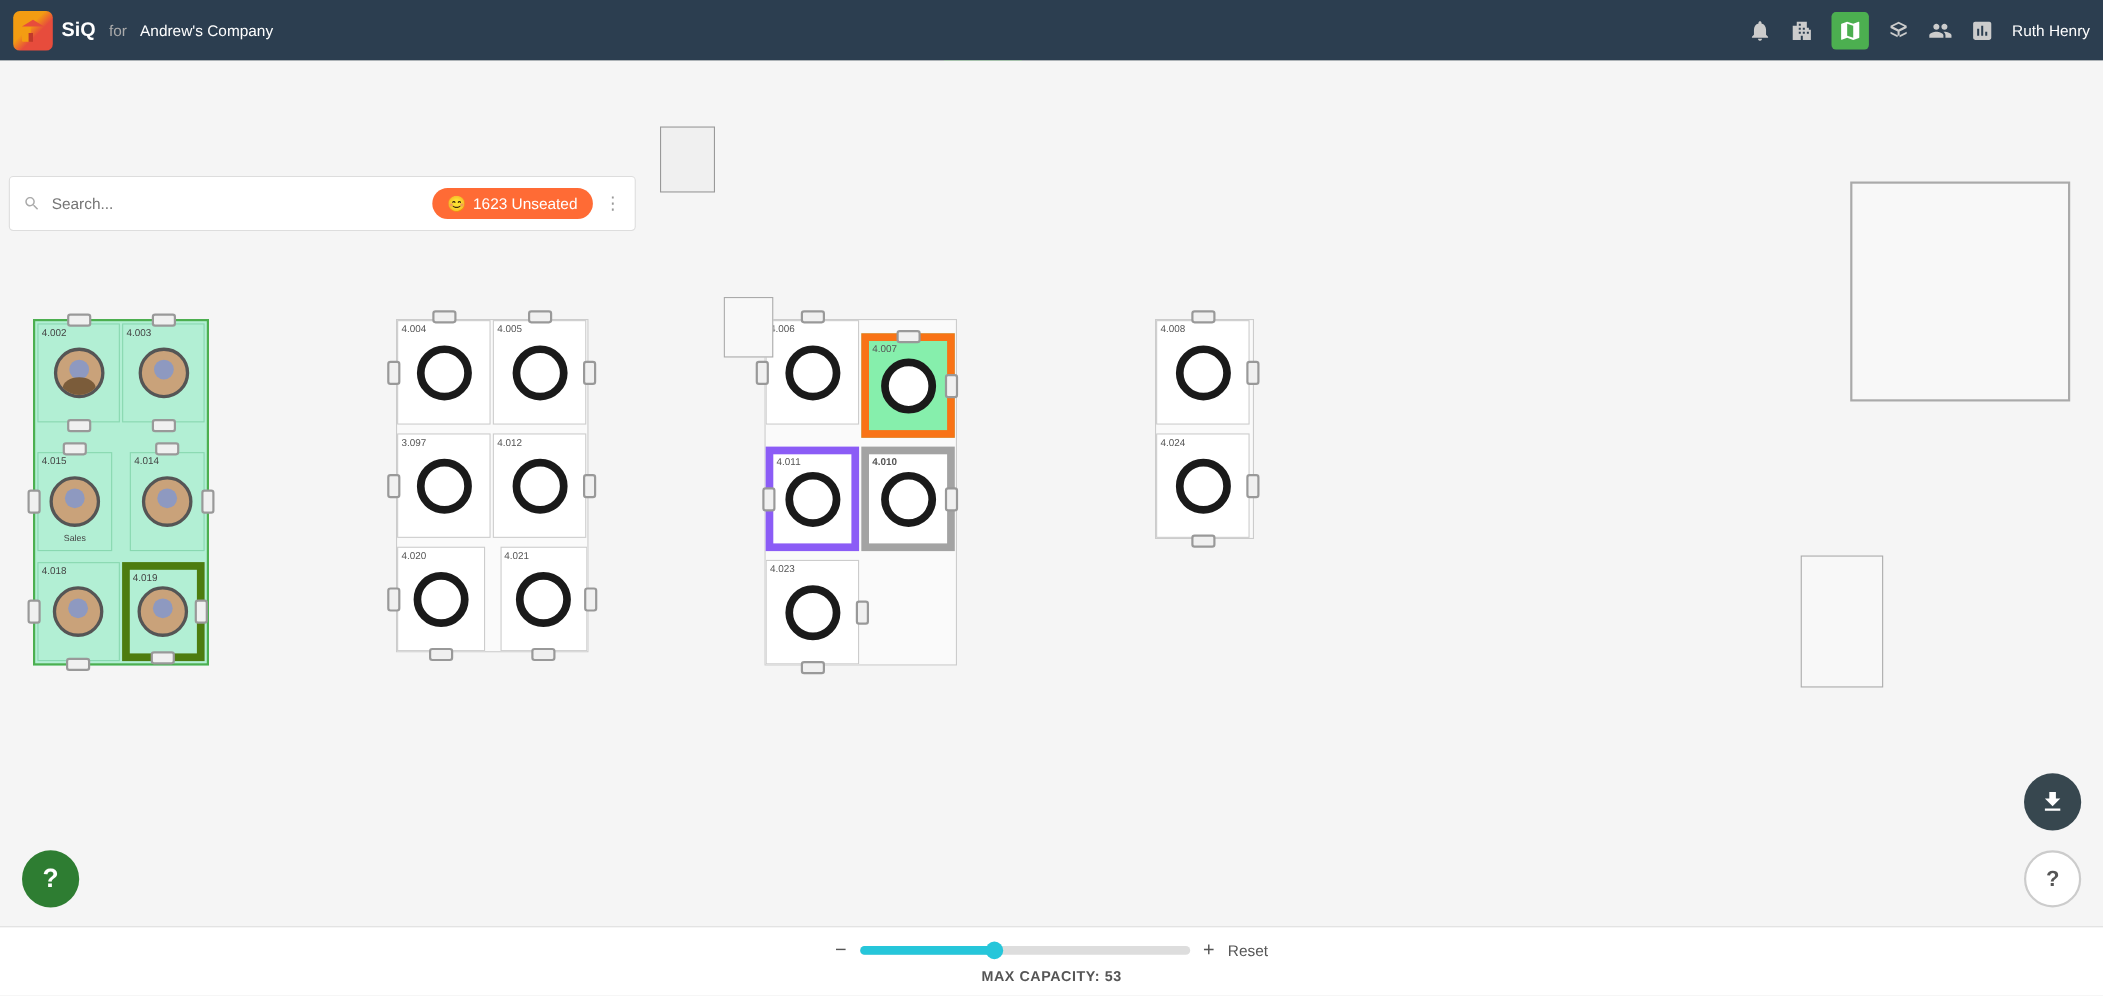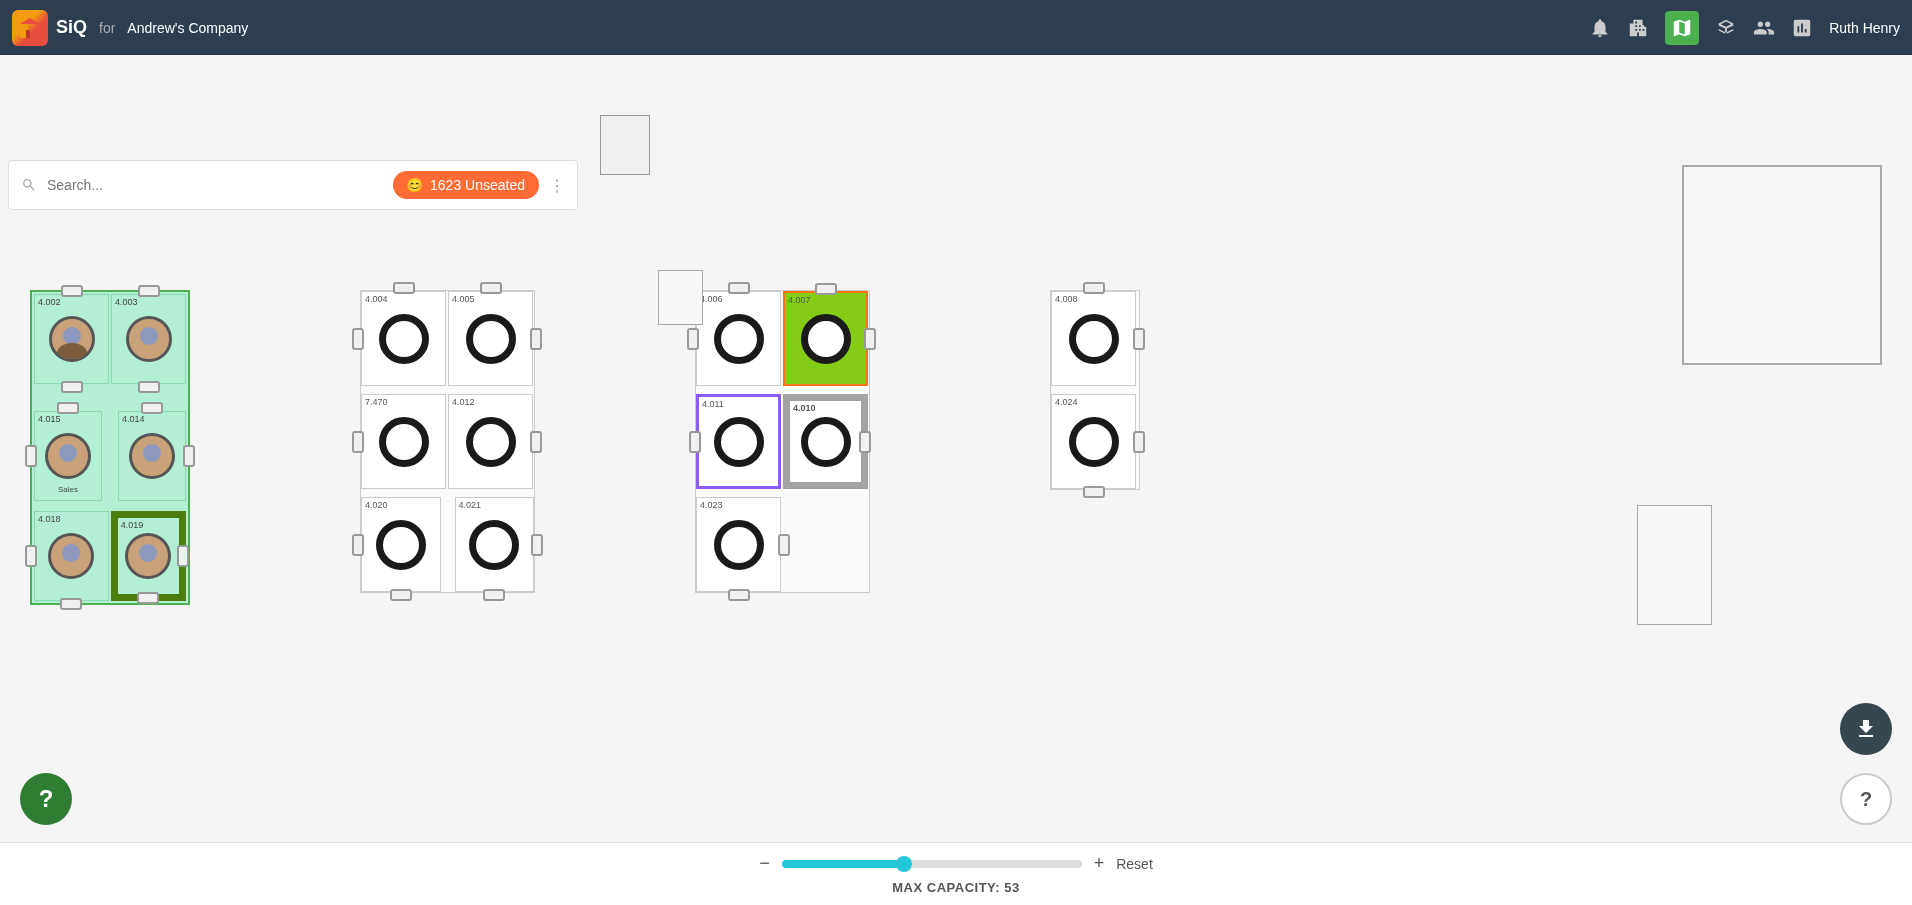--- a/index.html
+++ b/index.html
@@ -437,21 +437,21 @@
       <div style="position:relative; width:85px; height:95px; background:white; border:1px solid #ccc;">
         <span style="position:absolute;top:2px;left:3px;font-size:9px;color:#555;">4.005</span>
         <div style="position:absolute;top:-10px;left:50%;transform:translateX(-50%);width:22px;height:12px;border:2px solid #999;border-radius:3px;background:#f0f0f0;"></div>
         <div style="position:absolute;right:-10px;top:50%;transform:translateY(-50%);width:12px;height:22px;border:2px solid #999;border-radius:3px;background:#f0f0f0;"></div>
         <div style="position:absolute;top:50%;left:50%;transform:translate(-50%,-50%);width:50px;height:50px;border-radius:50%;border:7px solid #1a1a1a;background:white;"></div>
       </div>
     </div>
 
     <div style="display:flex; margin-bottom:2px; margin-top:8px; position:relative;">
       <div style="position:relative; width:85px; height:95px; background:white; border:1px solid #ccc; margin-right:2px;">
-        <span style="position:absolute;top:2px;left:3px;font-size:9px;color:#555;">7.470</span>
+        <span style="position:absolute;top:2px;left:3px;font-size:9px;color:#555;">3.097</span>
         <div style="position:absolute;left:-10px;top:50%;transform:translateY(-50%);width:12px;height:22px;border:2px solid #999;border-radius:3px;background:#f0f0f0;"></div>
         <div style="position:absolute;top:50%;left:50%;transform:translate(-50%,-50%);width:50px;height:50px;border-radius:50%;border:7px solid #1a1a1a;background:white;"></div>
       </div>
       <div style="position:relative; width:85px; height:95px; background:white; border:1px solid #ccc;">
         <span style="position:absolute;top:2px;left:3px;font-size:9px;color:#555;">4.012</span>
         <div style="position:absolute;right:-10px;top:50%;transform:translateY(-50%);width:12px;height:22px;border:2px solid #999;border-radius:3px;background:#f0f0f0;"></div>
         <div style="position:absolute;top:50%;left:50%;transform:translate(-50%,-50%);width:50px;height:50px;border-radius:50%;border:7px solid #1a1a1a;background:white;"></div>
       </div>
     </div>
 
@@ -473,30 +473,30 @@
 
   <div style="position:absolute; top:235px; left:695px; width:175px; background:#fafafa; border:1px solid #ccc;">
 
     <div style="display:flex; margin-bottom:2px; position:relative;">
       <div style="position:relative; width:85px; height:95px; background:white; border:1px solid #ccc; margin-right:2px;">
         <span style="position:absolute;top:2px;left:3px;font-size:9px;color:#555;">4.006</span>
         <div style="position:absolute;top:-10px;left:50%;transform:translateX(-50%);width:22px;height:12px;border:2px solid #999;border-radius:3px;background:#f0f0f0;"></div>
         <div style="position:absolute;left:-10px;top:50%;transform:translateY(-50%);width:12px;height:22px;border:2px solid #999;border-radius:3px;background:#f0f0f0;"></div>
         <div style="position:absolute;top:50%;left:50%;transform:translate(-50%,-50%);width:50px;height:50px;border-radius:50%;border:7px solid #1a1a1a;background:white;"></div>
       </div>
-      <div style="position:relative; width:85px; height:95px; background:#84cc16; border:2px solid #f97316;">
+      <div style="position:relative; width:85px; height:95px; background:#86efac; border:7px solid #f97316;margin-top:12px;">
         <span style="position:absolute;top:2px;left:3px;font-size:9px;color:#555;">4.007</span>
         <div style="position:absolute;top:-10px;left:50%;transform:translateX(-50%);width:22px;height:12px;border:2px solid #999;border-radius:3px;background:#f0f0f0;"></div>
         <div style="position:absolute;right:-10px;top:50%;transform:translateY(-50%);width:12px;height:22px;border:2px solid #999;border-radius:3px;background:#f0f0f0;"></div>
         <div style="position:absolute;top:50%;left:50%;transform:translate(-50%,-50%);width:50px;height:50px;border-radius:50%;border:7px solid #1a1a1a;background:white;"></div>
       </div>
     </div>
 
     <div style="display:flex; margin-bottom:2px; margin-top:8px; position:relative;">
-      <div style="position:relative; width:85px; height:95px; background:white; border:3px solid #8b5cf6; margin-right:2px;">
+      <div style="position:relative; width:85px; height:95px; background:white; border:7px solid #8b5cf6; margin-right:2px;">
         <span style="position:absolute;top:2px;left:3px;font-size:9px;color:#555;">4.011</span>
         <div style="position:absolute;left:-10px;top:50%;transform:translateY(-50%);width:12px;height:22px;border:2px solid #999;border-radius:3px;background:#f0f0f0;"></div>
         <div style="position:absolute;top:50%;left:50%;transform:translate(-50%,-50%);width:50px;height:50px;border-radius:50%;border:7px solid #1a1a1a;background:white;"></div>
       </div>
       <div style="position:relative; width:85px; height:95px; background:white; border:7px solid #a3a3a3;font-weight:bold;">
         <span style="position:absolute;top:2px;left:3px;font-size:9px;color:#555;">4.010</span>
         <div style="position:absolute;right:-10px;top:50%;transform:translateY(-50%);width:12px;height:22px;border:2px solid #999;border-radius:3px;background:#f0f0f0;"></div>
         <div style="position:absolute;top:50%;left:50%;transform:translate(-50%,-50%);width:50px;height:50px;border-radius:50%;border:7px solid #1a1a1a;background:white;"></div>
       </div>
     </div>

